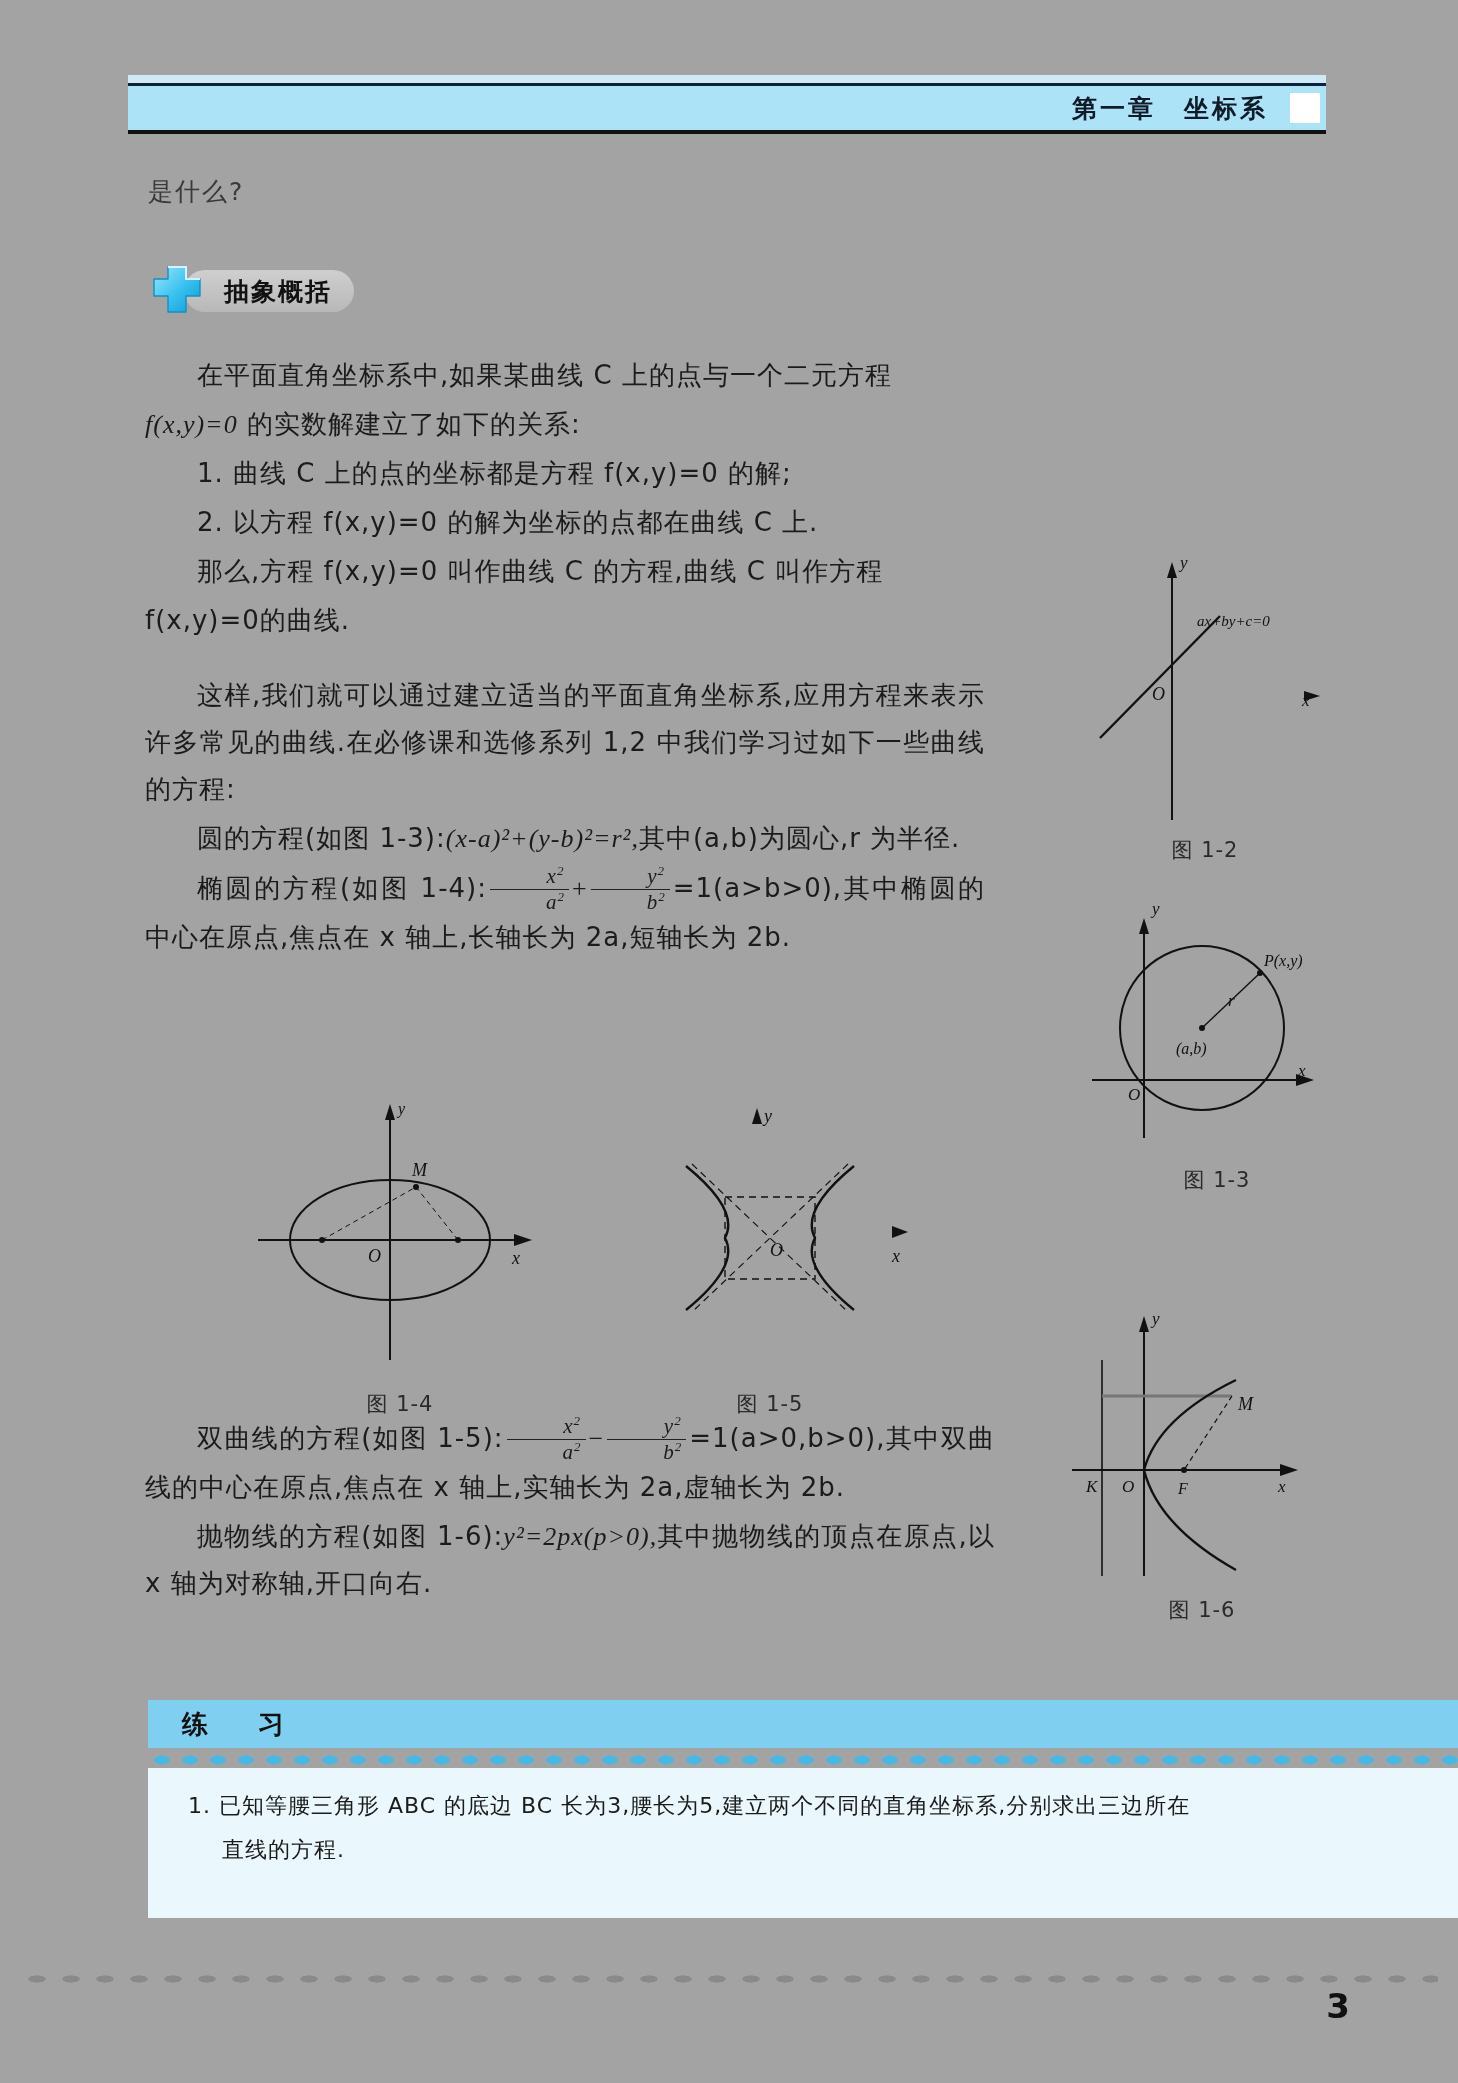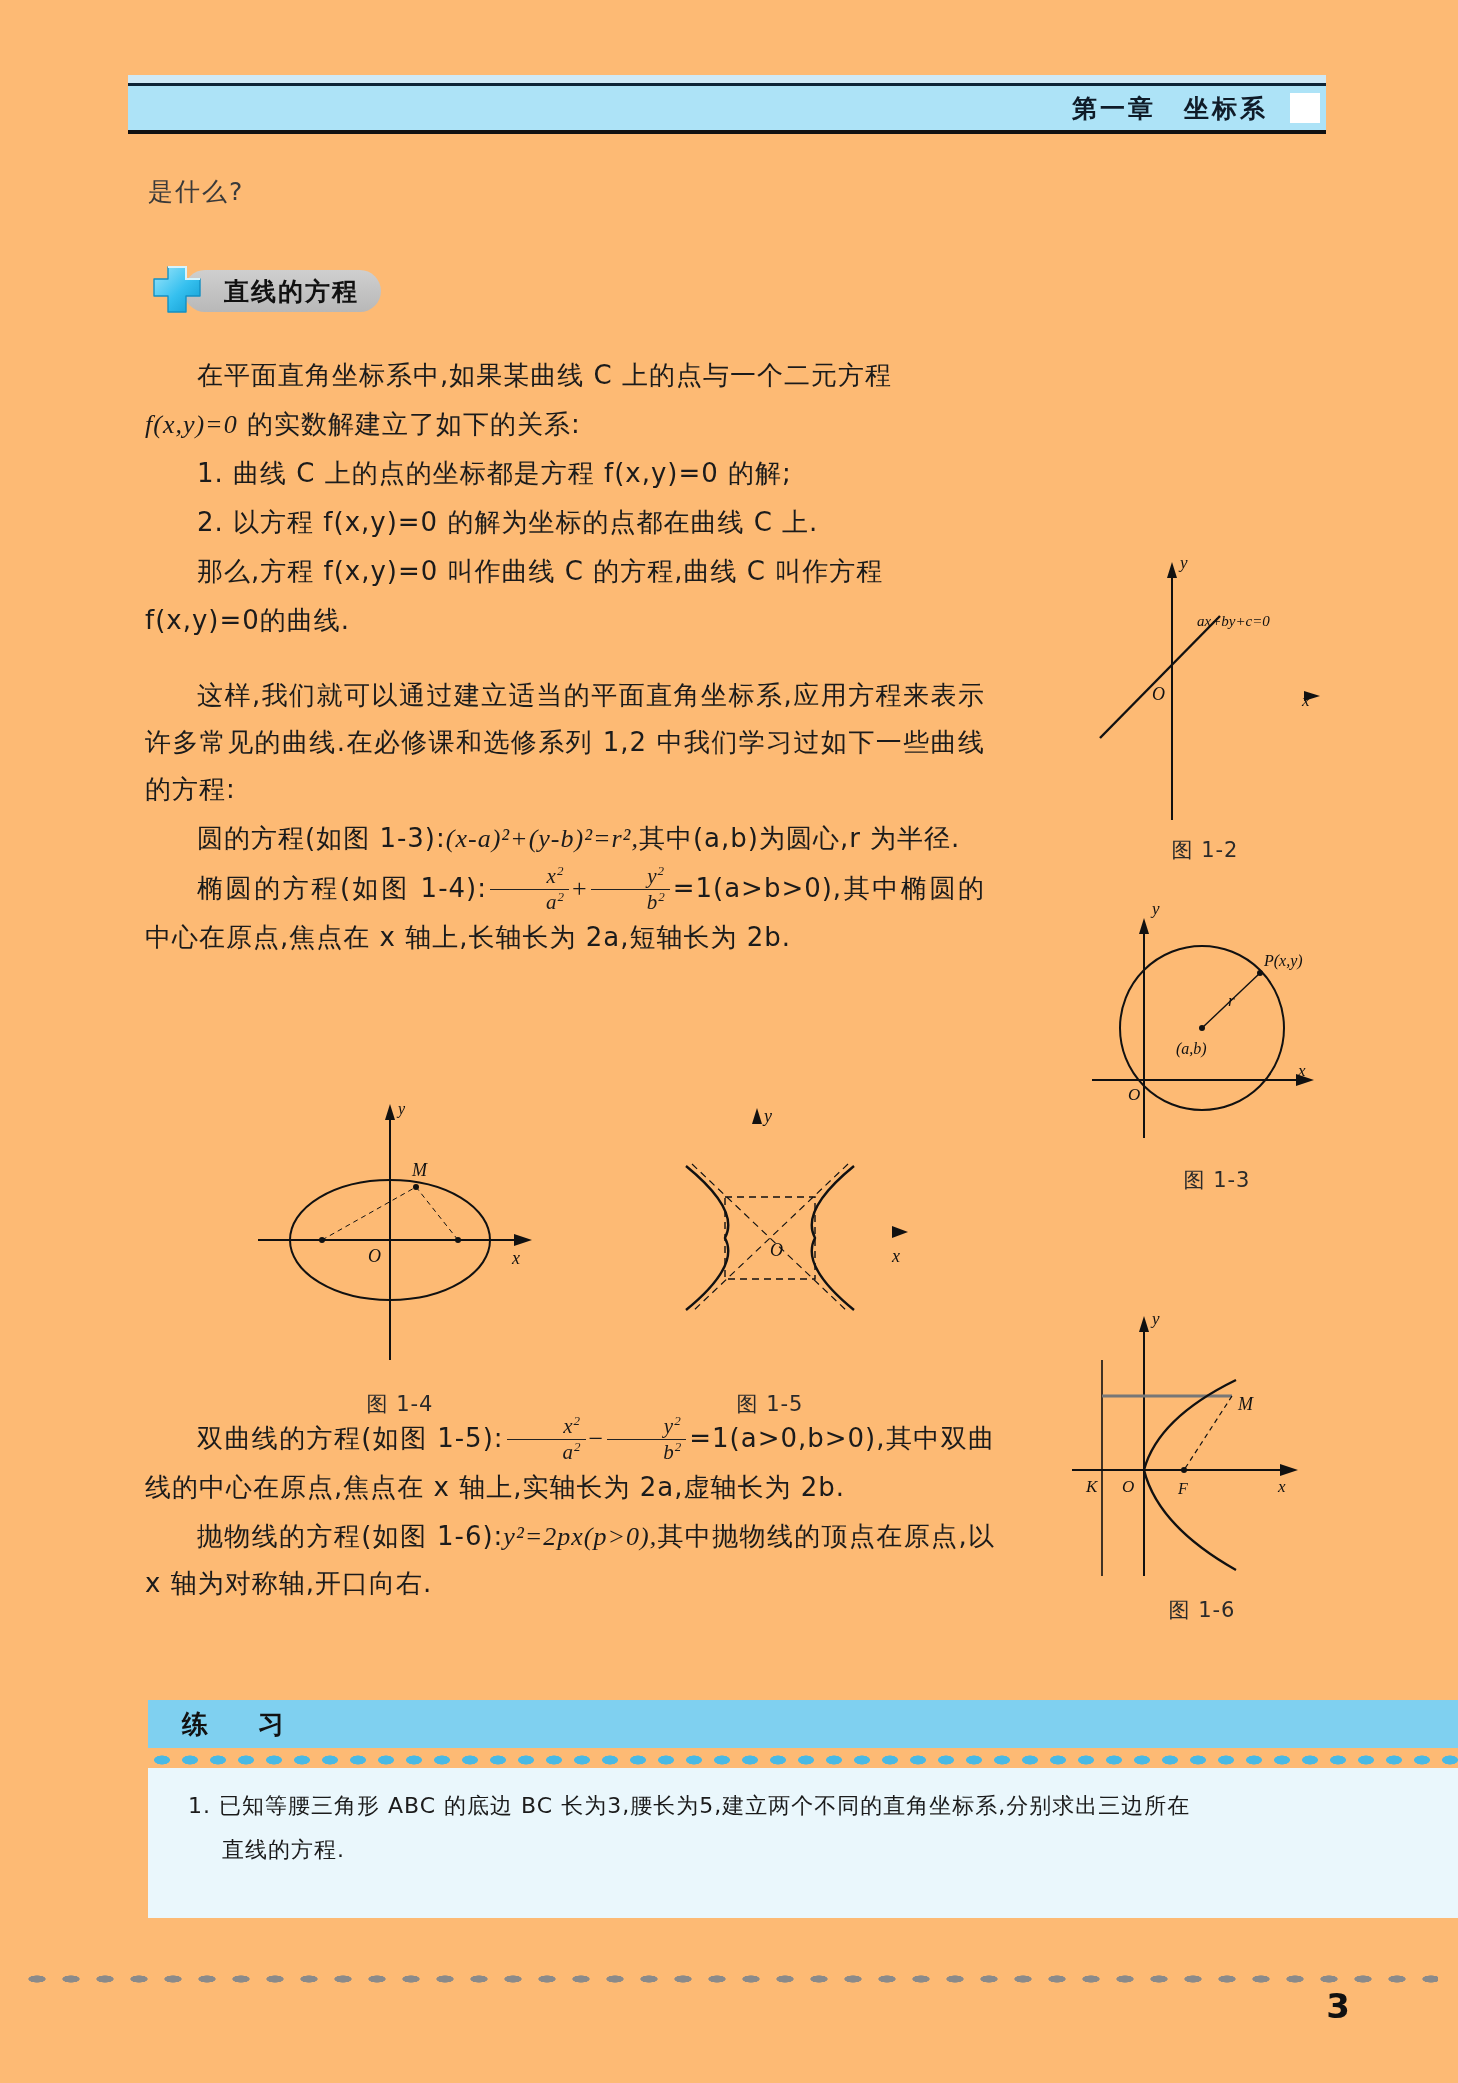--- a/index.html
+++ b/index.html
@@ -8,21 +8,21 @@
     background: #ffffff;
   }
   body {
     font-family: "Liberation Serif", "DejaVu Serif", serif;
     color: #1a1a1a;
   }
   #page {
     position: relative;
     width: 1458px;
     height: 2083px;
-    background: #fdba74;
+    background: #a3a3a3;
     overflow: hidden;
     text-decoration: underline;
   }
 
   
   .header-bar {
     position: absolute;
     left: 128px;
     top: 82px;
     width: 1198px;
@@ -244,21 +244,21 @@
             <stop offset="0%" stop-color="#9fe6fb"></stop>
             <stop offset="55%" stop-color="#35c0ef"></stop>
             <stop offset="100%" stop-color="#0f9ad0"></stop>
           </linearGradient>
         </defs>
         <path d="M20 5 L38 5 L38 17 L52 17 L52 34 L38 34 L38 50 L20 50 L20 34 L6 34 L6 17 L20 17 Z" fill="url(#bg1)" stroke="#1390c4" stroke-width="1.4" stroke-linejoin="round"></path>
         <path d="M20 5 L38 5 L38 17 L52 17" fill="none" stroke="#d6f4ff" stroke-width="2"></path>
       </svg>
     </span>
     <span class="badge-pill">
-      <span class="badge-text">直线的方程</span>
+      <span class="badge-text">抽象概括</span>
     </span>
   </div>
 
   <div class="body-col">
 
     <p class="para indent">在平面直角坐标系中,如果某曲线 C 上的点与一个二元方程</p>
     <p class="para"><span class="mi">f(x,y)=0</span><span> 的实数解建立了如下的关系:</span></p>
 
     <p class="para indent">1. 曲线 C 上的点的坐标都是方程 f(x,y)=0 的解;</p>
     <p class="para indent">2. 以方程 f(x,y)=0 的解为坐标的点都在曲线 C 上.</p>

